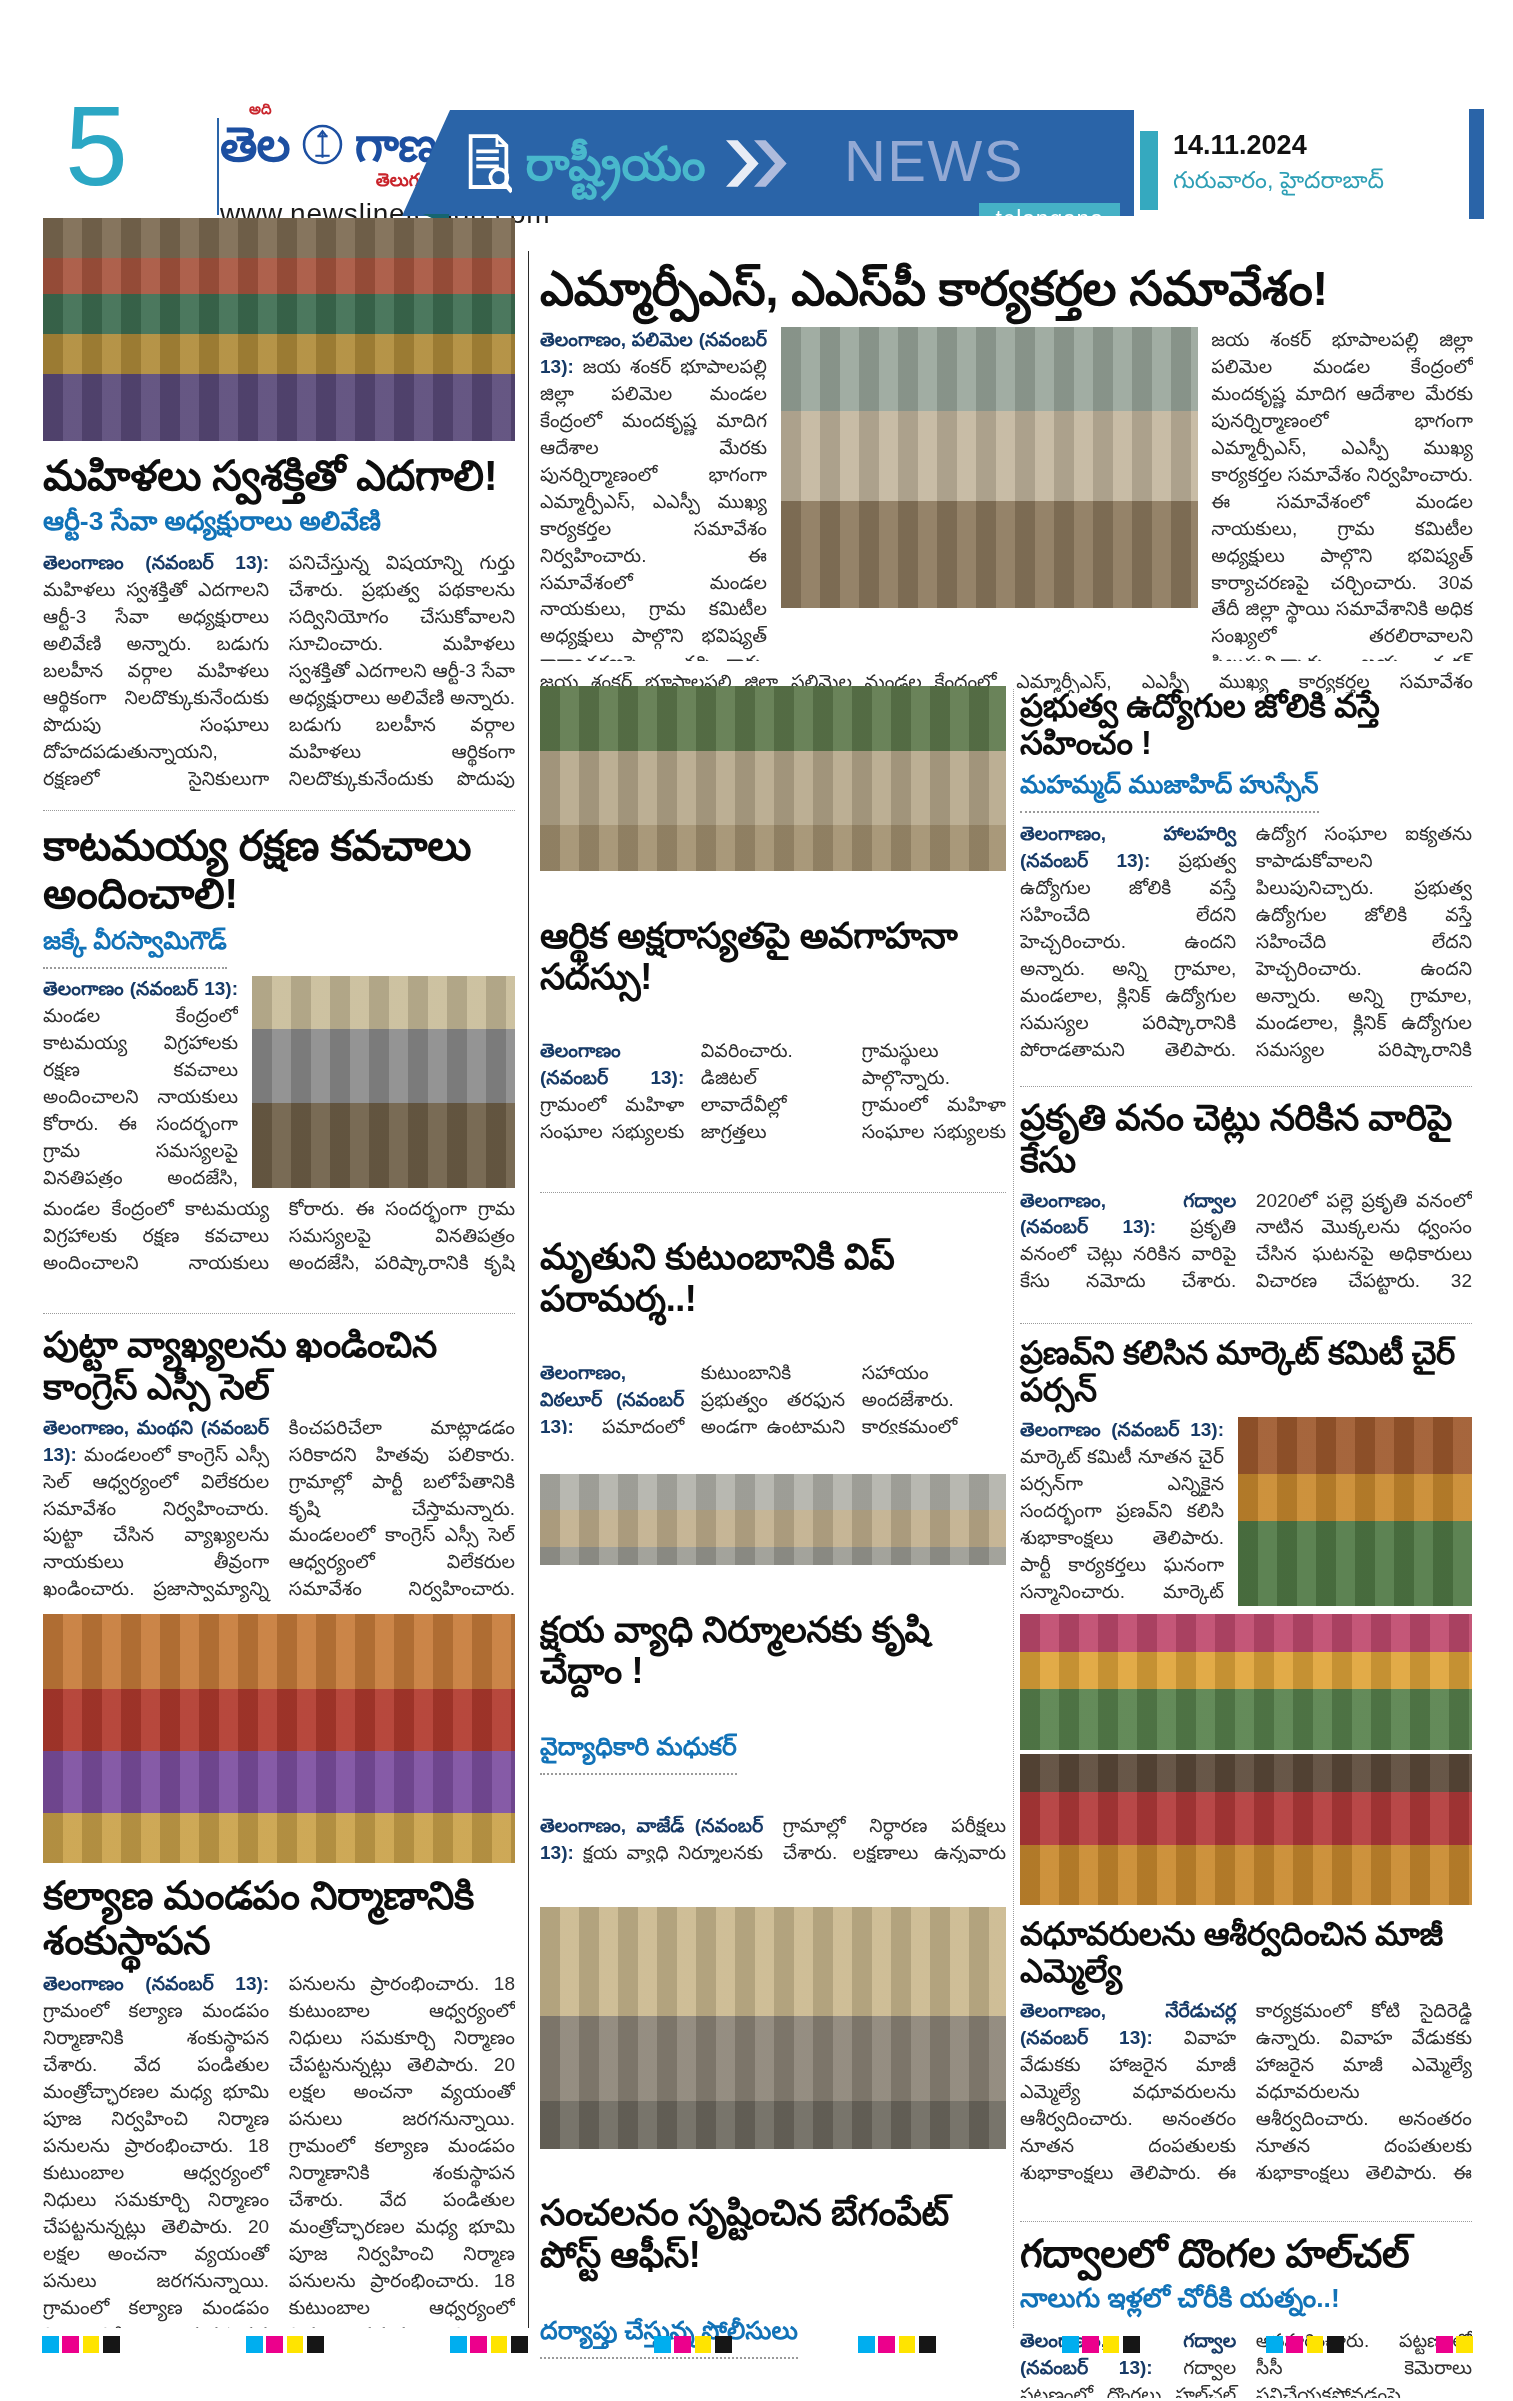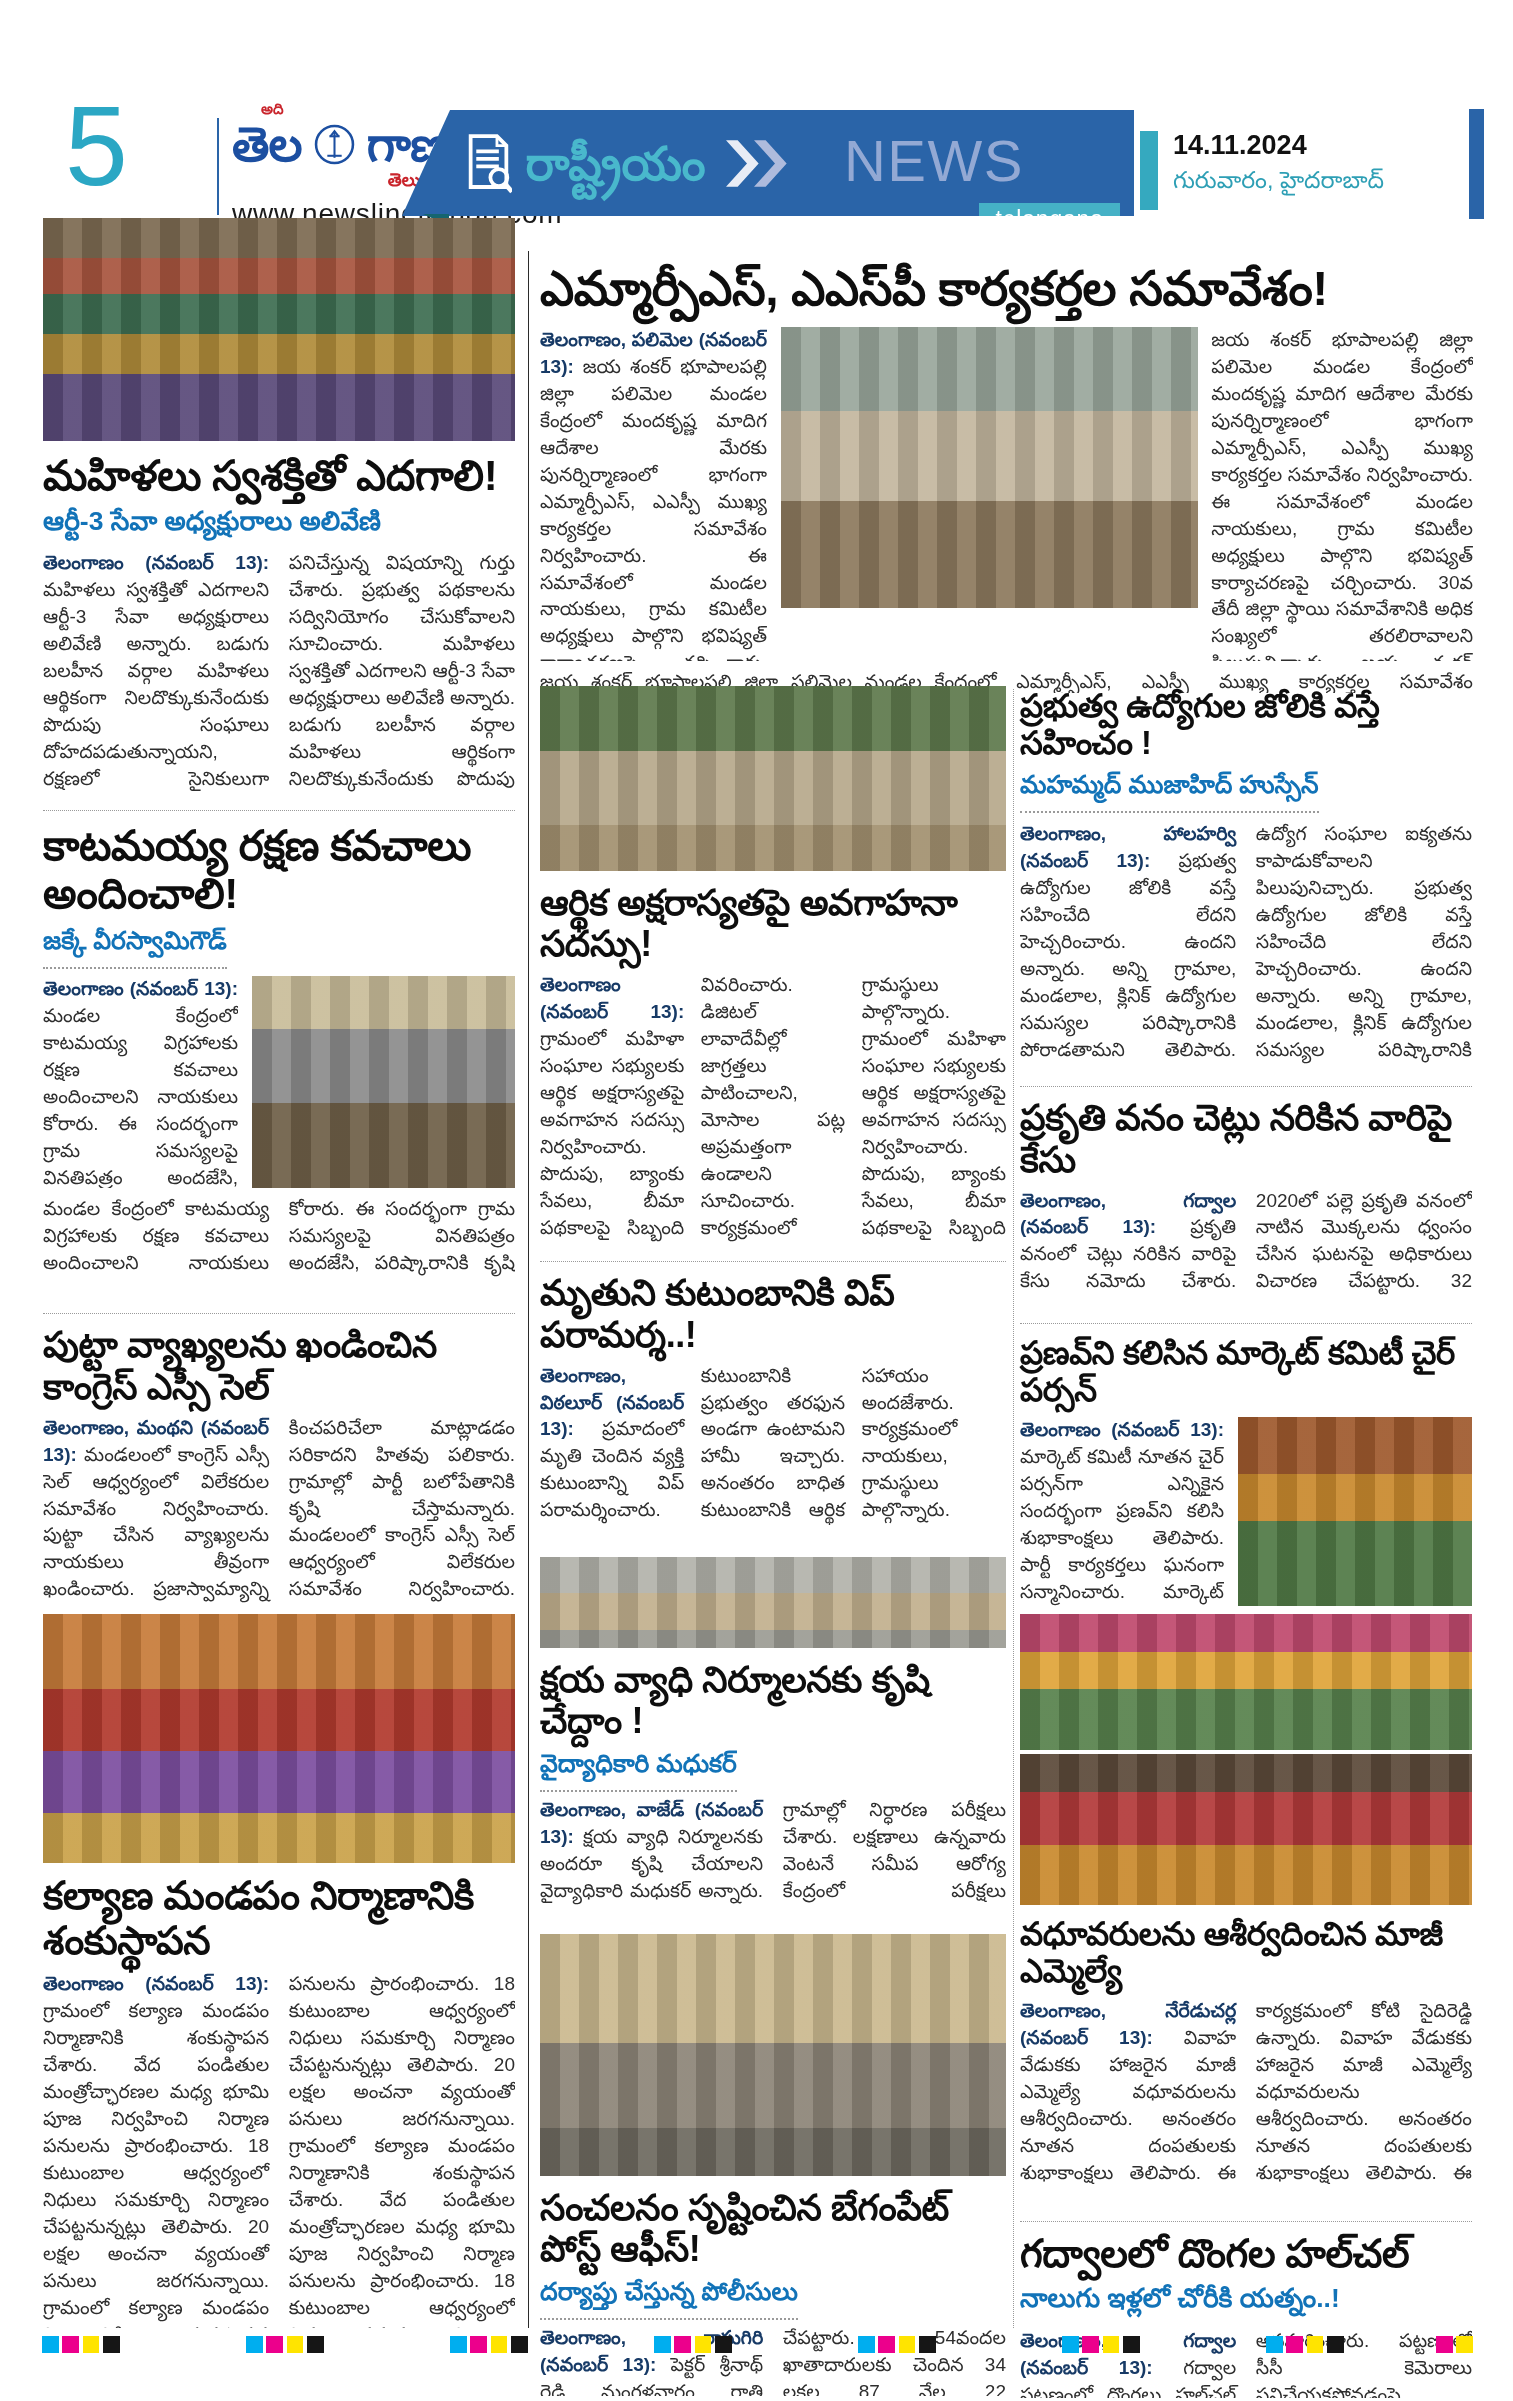--- a/index.html
+++ b/index.html
@@ -3,21 +3,21 @@
 <meta charset="utf-8">
 <style>
   html,body{margin:0;padding:0;background:#ffffff;}
   body{font-family:"Liberation Sans","DejaVu Sans",sans-serif;color:#222;}
   .page{position:relative;width:1513px;height:2401px;background:#fff;overflow:hidden;}
 
   
   .masthead{position:absolute;left:0;top:104px;width:1513px;height:125px;}
   .pageno{position:absolute;left:65px;top:-13.6px;font-size:113px;font-weight:300;color:#2ba7c4;line-height:1;}
   .mast-divider{position:absolute;left:217px;top:13.6px;width:0;height:97px;border-left:2.3px solid #2a64a8;}
-  .logoblock{position:absolute;left:232px;top:-4.5px;width:272px;}
+  .logoblock{position:absolute;left:220px;top:-4.5px;width:272px;}
   .logo-top{font-size:15px;color:#c9242b;font-weight:bold;margin-left:29px;}
   .logo-line{display:flex;align-items:center;gap:12px;}
   .logo-text{font-size:48px;font-weight:bold;color:#1c4fa1;letter-spacing:-0.8px;line-height:1;}
   .emblem{width:41px;height:41px;flex:0 0 auto;}
   .tagline{font-size:18px;color:#c9242b;font-weight:bold;text-align:right;margin-top:1.5px;}
   .website{font-size:28px;color:#1a1a1a;letter-spacing:0.8px;margin-top:3px;}
 
   .banner{position:absolute;left:402px;top:6px;width:732px;height:106px;background:#2a64a8;
           clip-path:polygon(48px 0,100% 0,100% 100%,0 100%);}
   .banner-tri{position:absolute;left:423px;top:110px;width:0;height:0;border-left:26px solid transparent;border-top:12px solid #16656f;}
@@ -35,21 +35,21 @@
   .rightbar-blue{position:absolute;left:1469px;top:4.5px;width:15px;height:110px;background:#2a64a8;}
 
   
   .vline-solid{position:absolute;left:528px;top:251px;width:0;height:2077px;border-left:1.5px solid #2b2b2b;}
   .vline-dot{position:absolute;left:1013px;top:689px;width:0;height:1639px;border-left:1.5px dotted #9a9a9a;}
   .divider-dot{border-top:1.5px dotted #9a9a9a;margin:10.6px 0 0 0;}
 
   
   .col{position:absolute;display:flex;flex-direction:column;justify-content:center;}
   .col-left{left:43px;top:218px;width:472px;height:2110px;}
-  .col-mid{left:540px;top:686px;width:466px;height:1710px;}
+  .col-mid{left:540px;top:686px;width:466px;height:1710px;gap:33px;}
   .col-right{left:1020px;top:688px;width:452px;height:1710px;}
 
   .headline{font-weight:bold;color:#0e0e0e;line-height:1.15;letter-spacing:-0.4px;}
   .h-64{font-size:48px;} .h-56{font-size:42px;} .h-48{font-size:36px;} .h-44{font-size:32.5px;} .h-52{font-size:39px;}
   .subhead{font-size:26.5px;font-weight:bold;color:#1273b8;margin-top:6px;}
   .byline{font-size:25px;font-weight:bold;color:#1273b8;margin-top:7.6px;display:inline-block;
           border-bottom:2.3px dotted #9a9a9a;padding-bottom:6px;align-self:flex-start;}
   .body{font-size:19px;line-height:1.42;text-align:justify;color:#2e2e2e;overflow:hidden;}
   .cols-2{column-count:2;column-gap:19.7px;}
   .cols-3{column-count:3;column-gap:16.6px;}

